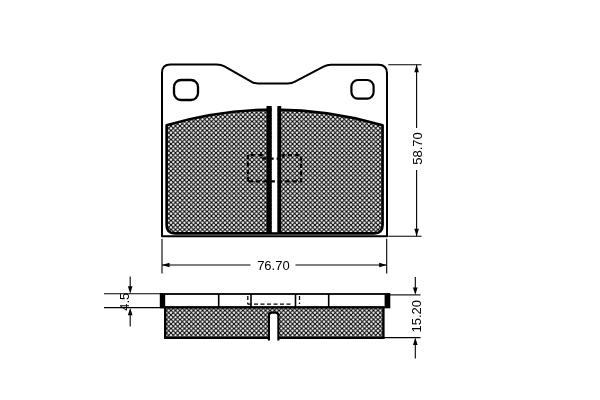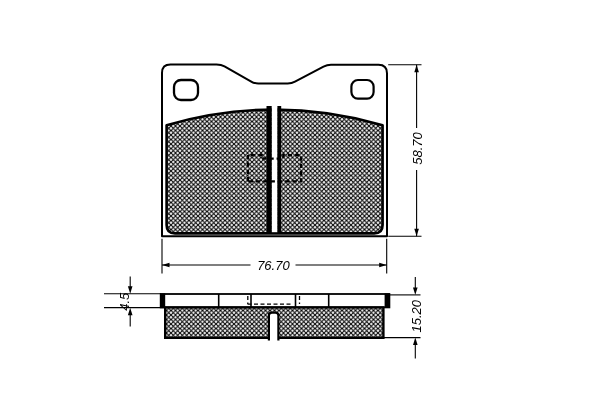--- a/index.html
+++ b/index.html
@@ -1,16 +1,16 @@
 <!DOCTYPE html>
 <html><head>
 <meta charset="utf-8">
 <style>
   html,body{margin:0;padding:0;background:#fff;}
-  #stage{width:600px;height:400px;position:relative;background:#eab308;overflow:hidden;font-style:italic;}
+  #stage{width:600px;height:400px;position:relative;background:#eab308;overflow:hidden;}
   svg{position:absolute;left:0;top:0;}
   text{font-family:"Liberation Sans",sans-serif;fill:#000;}
 </style>
 </head>
 <body>
 
 <div id="stage">
 <svg width="600" height="400" viewBox="0 0 600 400">
   <defs>
     <pattern id="xh" width="4.5" height="4.5" patternUnits="userSpaceOnUse">

